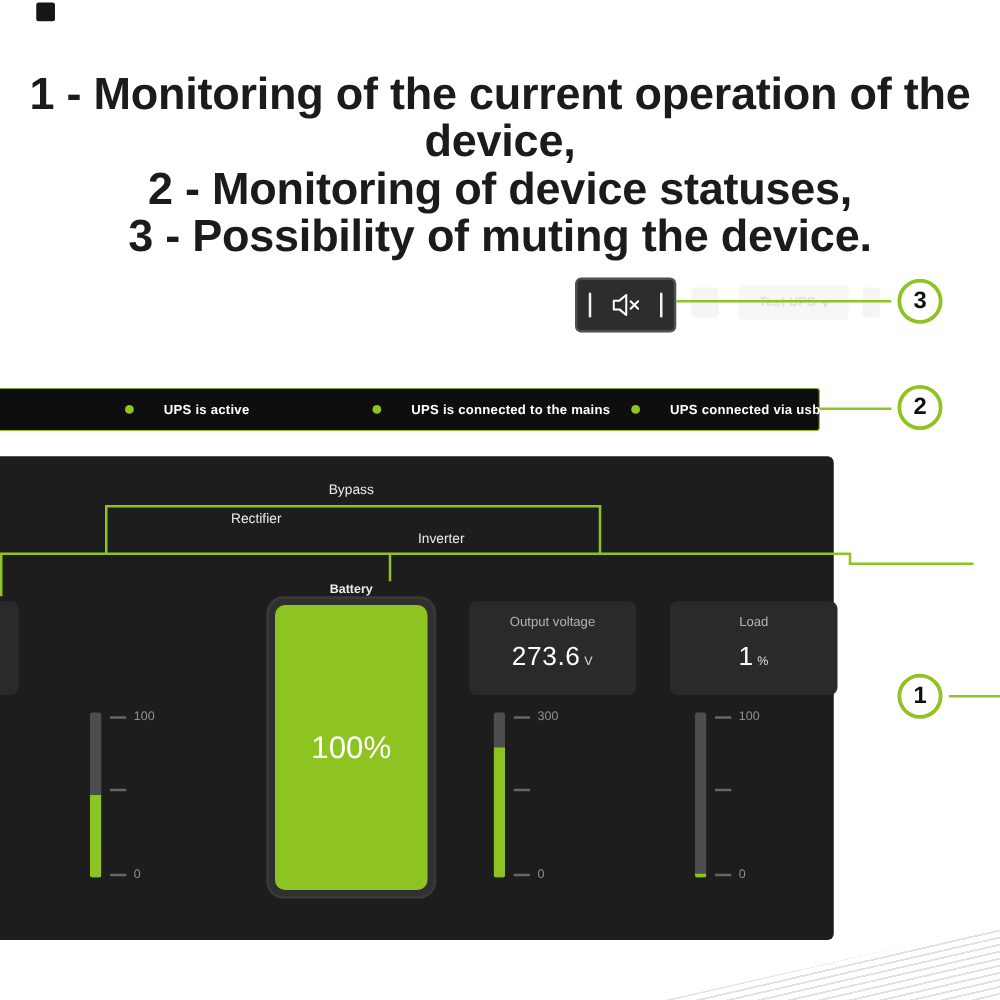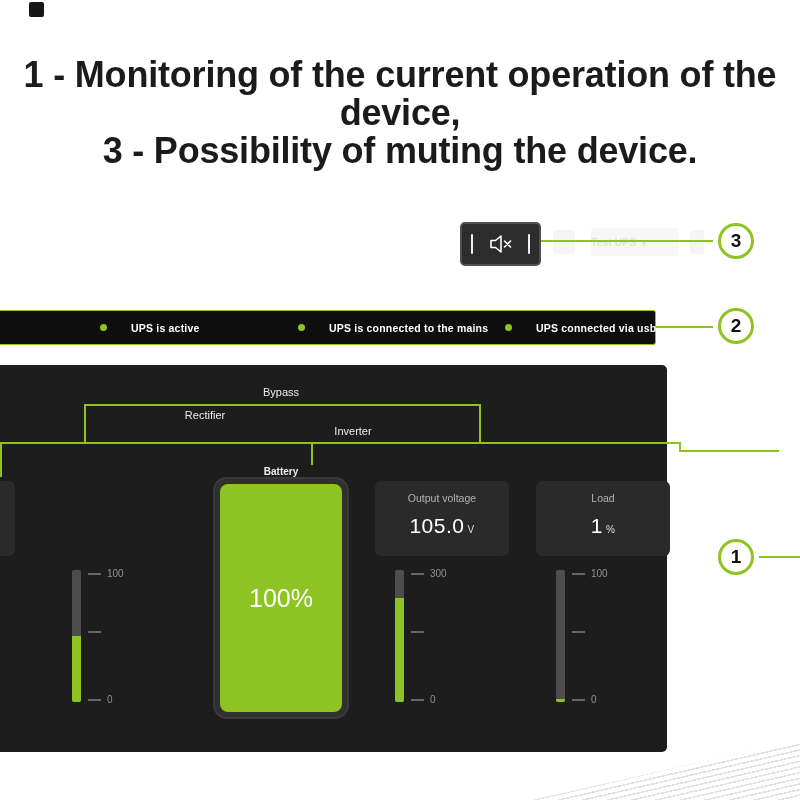--- a/index.html
+++ b/index.html
@@ -15,21 +15,21 @@
   .mute-box{position:absolute;left:460px;top:222px;width:81px;height:44px;background:#2d2d2d;
             border:2px solid #4f4f4f;border-radius:5px;box-sizing:border-box;
             display:flex;align-items:center;justify-content:space-between;padding:0 9px;z-index:4;}
   .sep{width:2px;height:20px;background:#f2f2f2;border-radius:1px;}
 
   
   .ghost{position:absolute;opacity:.5;z-index:2;}
   .ghost-icon1{left:553px;top:230px;width:22px;height:24px;background:#ececec;border-radius:4px;}
   .ghost-btn{left:591px;top:228px;width:88px;height:28px;background:#f0f0f0;border-radius:4px;
              color:#c2c2c2;font-size:10.5px;font-weight:700;display:flex;align-items:center;
-             justify-content:flex-start;gap:5px;}
+             justify-content:center;gap:5px;}
   .ghost-icon2{left:690px;top:230px;width:14px;height:24px;background:#ececec;border-radius:3px;}
 
   
   .cline{position:absolute;height:2px;background:var(--accent,#8ec422);z-index:5;}
   .line3{left:541px;top:240px;width:181px;}
   .line2{left:656px;top:326px;width:66px;}
   .line1{left:744px;top:556px;width:56px;}
   .callout{position:absolute;width:30px;height:30px;border:3px solid var(--accent,#8ec422);
            border-radius:50%;background:#fff;color:#101010;font-weight:700;font-size:19px;
            display:flex;align-items:center;justify-content:center;box-shadow:0 0 0 5px #fff;z-index:6;}
@@ -83,20 +83,21 @@
 </style>
 </head>
 <body>
 
 <div class="stage">
 
   <div class="cropped-logo"></div>
 
   <div class="heading">
     <div>1 - Monitoring of the current operation of the device,</div>
+    <div>2 - Monitoring of device statuses,</div>
     <div>3 - Possibility of muting the device.</div>
   </div>
 
   <div class="mute-box">
     <span class="sep"></span>
     <span style="display:flex;">
       <svg width="24" height="20" viewBox="0 0 24 20">
         <path d="M2 6.5 h4.5 L12 2 v16 L6.5 13.5 H2 z" fill="none" stroke="#ffffff" stroke-width="1.6" stroke-linejoin="round"></path>
         <path d="M15.5 7 l6 6 M21.5 7 l-6 6" stroke="#ffffff" stroke-width="1.6" stroke-linecap="round" fill="none"></path>
       </svg>
@@ -164,21 +165,21 @@
 
     <div class="battery-card">
       <div class="battery-fill">
         <span>100%</span>
       </div>
     </div>
 
     <div class="card card-1">
       <div class="card-title">Output voltage</div>
       <div class="card-value">
-        <span>105.0</span><span class="card-unit">V</span>
+        <span>273.6</span><span class="card-unit">V</span>
       </div>
     </div>
     <div class="gauge g-1">
       <div class="gauge-bar">
         <div class="gauge-fill" style="height: 79%;"></div>
       </div>
       <div class="gauge-tick t-top">
           <span class="tick-dash"></span>
           <span class="tick-label">300</span>
         </div>

